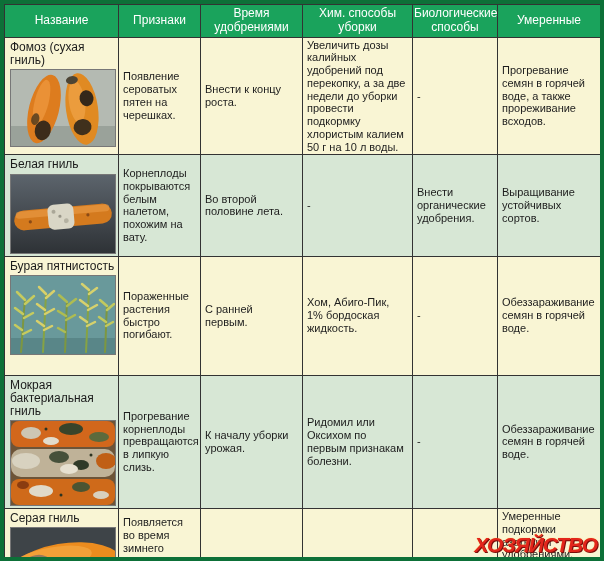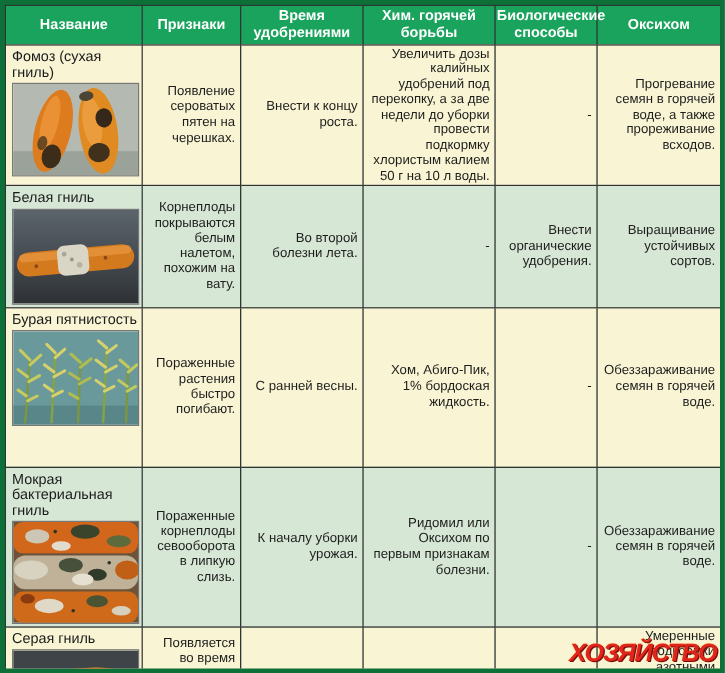--- a/index.html
+++ b/index.html
@@ -15,30 +15,30 @@
   table.disease {
     border-collapse:collapse;
     table-layout:fixed;
     width:596px;
   }
   .disease th, .disease td { border:1px solid #333; box-sizing:border-box; }
   .disease th {
     background:var(--header-green, #1aa35c);
     color:#ffffff;
     font-size:12px;
-    font-weight:bold;
+    font-weight:normal;
     line-height:1.15;
     padding:2px 1px;
     text-align:center;
     vertical-align:middle;
   }
   .disease td {
     font-size:11px;
     color:#1d1d1d;
-    text-align:right;
+    text-align:left;
     vertical-align:middle;
     padding:1px 4px;
     line-height:1.16;
   }
   tr.yellow td { background:var(--row-yellow, #f9f5d4); }
   tr.mint td   { background:var(--row-mint, #d7e7d5); }
   td.name-cell { text-align:left; vertical-align:top; padding:2px 2px 2px 4px; }
   .disease-name { font-size:12px; line-height:1.1; margin:1px 0 2px 1px; color:#1b1b1b; }
   .photo { display:block; margin:1px auto 0 1px; border:1px solid #777; }
   .watermark {
@@ -65,23 +65,23 @@
         <col style="width:102px">
       <col style="width:110px">
         <col style="width:85px">
         <col style="width:103px">
     </colgroup>
     <thead>
       <tr style="height:29px">
         <th>Название</th>
         <th>Признаки</th>
         <th>Время удобрениями</th>
-        <th>Хим. горячей борьбы</th>
+        <th>Хим. способы уборки</th>
         <th>Биологические способы</th>
-        <th>Оксихом</th>
+        <th>Умеренные</th>
       </tr>
     </thead>
     <tbody>
 
       <tr class="yellow" style="height:100px">
         <td class="name-cell">
           <div class="disease-name">Фомоз (сухая гниль)</div>
           <svg class="photo" width="104" height="76" viewBox="0 0 104 76">
             <rect width="104" height="76" fill="#b4bab2"></rect>
             <rect y="56" width="104" height="20" fill="#9aa29a"></rect>
@@ -124,48 +124,48 @@
               <rect x="37" y="29" width="26" height="25" rx="6" fill="#d9d6c6"></rect>
               <circle cx="43" cy="36" r="2" fill="#aaa798"></circle>
               <circle cx="55" cy="46" r="2.4" fill="#b5b2a2"></circle>
               <circle cx="49" cy="41" r="1.6" fill="#989588"></circle>
               <circle cx="77" cy="42" r="1.6" fill="#8a4a16"></circle>
               <circle cx="19" cy="44" r="1.6" fill="#8a4a16"></circle>
             </g>
           </svg>
         </td>
         <td>Корнеплоды покрываются белым налетом, похожим на вату.</td>
-        <td>Во второй болезни лета.</td>
+        <td>Во второй половине лета.</td>
         <td>-</td>
         <td>Внести органические удобрения.</td>
         <td>Выращивание устойчивых сортов.</td>
       </tr>
 
-      <tr class="yellow" style="height:133px">
+      <tr class="yellow" style="height:119px">
         <td class="name-cell">
           <div class="disease-name">Бурая пятнистость</div>
           <svg class="photo" width="104" height="78" viewBox="0 0 104 78">
             <rect width="104" height="78" fill="#69999b"></rect>
             <rect y="62" width="104" height="16" fill="#4f7a7c" opacity="0.6"></rect>
             <g stroke-linecap="round" fill="none">
               <path d="M10 76 C12 56 12 40 14 24" stroke="#7d9740" stroke-width="2"></path>
               <path d="M14 24 l-8 -8 M14 28 l9 -8 M12 38 l-8 -6 M13 42 l9 -5 M11 54 l-7 -5 M12 58 l8 -4" stroke="#c6cb5e" stroke-width="2.5"></path>
               <path d="M32 76 C33 54 34 36 35 18" stroke="#86a344" stroke-width="2"></path>
               <path d="M35 18 l-7 -7 M35 22 l8 -7 M34 34 l-8 -6 M34 38 l9 -5 M33 50 l-7 -5 M33 54 l8 -4" stroke="#d8d06a" stroke-width="2.5"></path>
               <path d="M54 76 C55 58 55 42 56 26" stroke="#7d9740" stroke-width="2"></path>
               <path d="M56 26 l-8 -7 M56 30 l9 -7 M55 40 l-8 -5 M55 44 l9 -5 M54 56 l-7 -4" stroke="#aebc52" stroke-width="2.5"></path>
               <path d="M75 76 C76 54 77 34 78 14" stroke="#86a344" stroke-width="2"></path>
               <path d="M78 14 l-7 -6 M78 18 l8 -6 M77 30 l-8 -6 M77 34 l9 -5 M76 46 l-7 -5 M76 50 l8 -4" stroke="#d6d16d" stroke-width="2.5"></path>
               <path d="M94 76 C95 58 95 44 96 30" stroke="#7d9740" stroke-width="2"></path>
               <path d="M96 30 l-7 -6 M96 34 l7 -6 M95 46 l-7 -5 M95 50 l7 -4" stroke="#c2c95e" stroke-width="2.5"></path>
             </g>
           </svg>
         </td>
         <td>Пораженные растения быстро погибают.</td>
-        <td>С ранней весны.</td>
+        <td>С ранней первым.</td>
         <td>Хом, Абиго-Пик, 1% бордоская жидкость.</td>
         <td>-</td>
         <td>Обеззараживание семян в горячей воде.</td>
       </tr>
 
       <tr class="mint" style="height:114px">
         <td class="name-cell">
           <div class="disease-name">Мокрая бактериальная гниль</div>
           <svg class="photo" width="104" height="84" viewBox="0 0 104 84">
             <rect width="104" height="84" fill="#6d5438"></rect>
@@ -183,21 +183,21 @@
             <rect x="0" y="58" width="104" height="26" rx="8" fill="#cf6a1a"></rect>
             <ellipse cx="30" cy="70" rx="12" ry="6" fill="#e0d9c8"></ellipse>
             <ellipse cx="70" cy="66" rx="9" ry="5" fill="#4a5432"></ellipse>
             <ellipse cx="12" cy="64" rx="6" ry="4" fill="#8a3c10"></ellipse>
             <ellipse cx="90" cy="74" rx="8" ry="4" fill="#d8d0be"></ellipse>
             <circle cx="35" cy="8" r="1.5" fill="#2c3422"></circle>
             <circle cx="80" cy="34" r="1.5" fill="#2c3422"></circle>
             <circle cx="50" cy="74" r="1.5" fill="#2c3422"></circle>
           </svg>
         </td>
-        <td>Пораженные корнеплоды севооборота в липкую слизь.</td>
+        <td>Прогревание корнеплоды превращаются в липкую слизь.</td>
         <td>К началу уборки урожая.</td>
         <td>Ридомил или Оксихом по первым признакам болезни.</td>
         <td>-</td>
         <td>Обеззараживание семян в горячей воде.</td>
       </tr>
 
       <tr class="yellow" style="height:99px">
         <td class="name-cell">
           <div class="disease-name">Серая гниль</div>
           <svg class="photo" width="104" height="80" viewBox="0 0 104 80">

